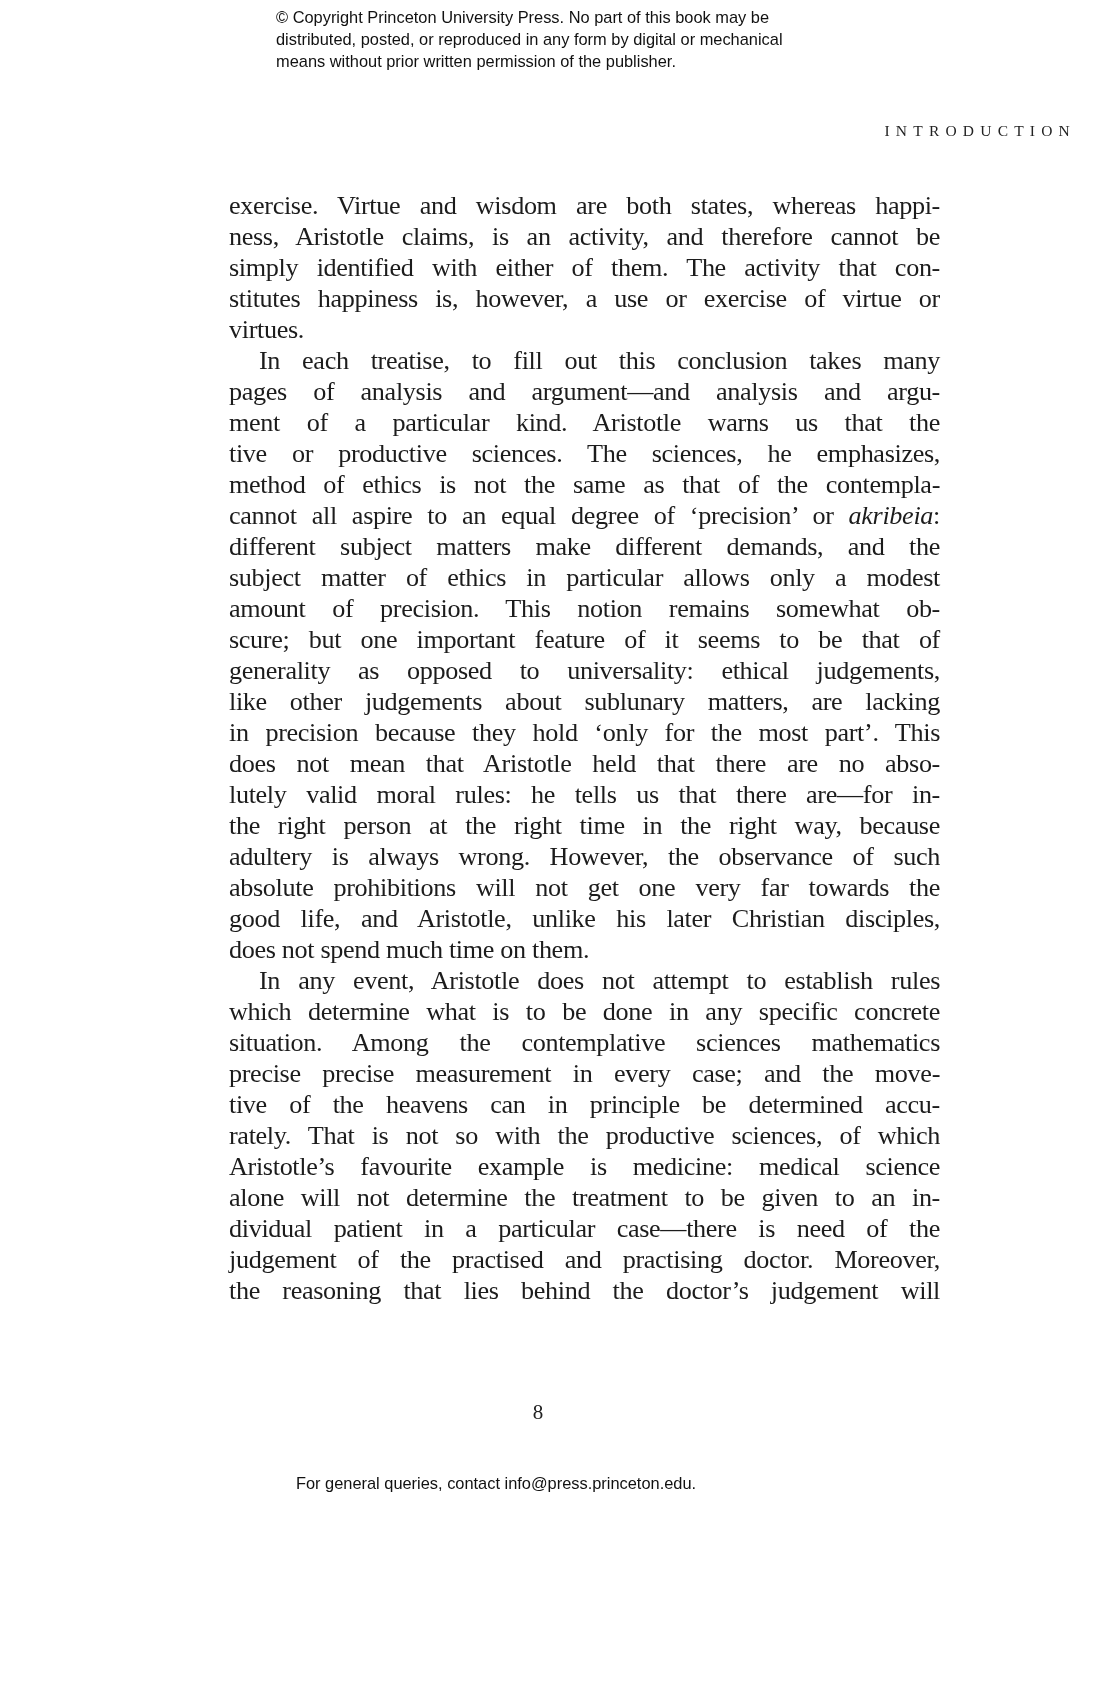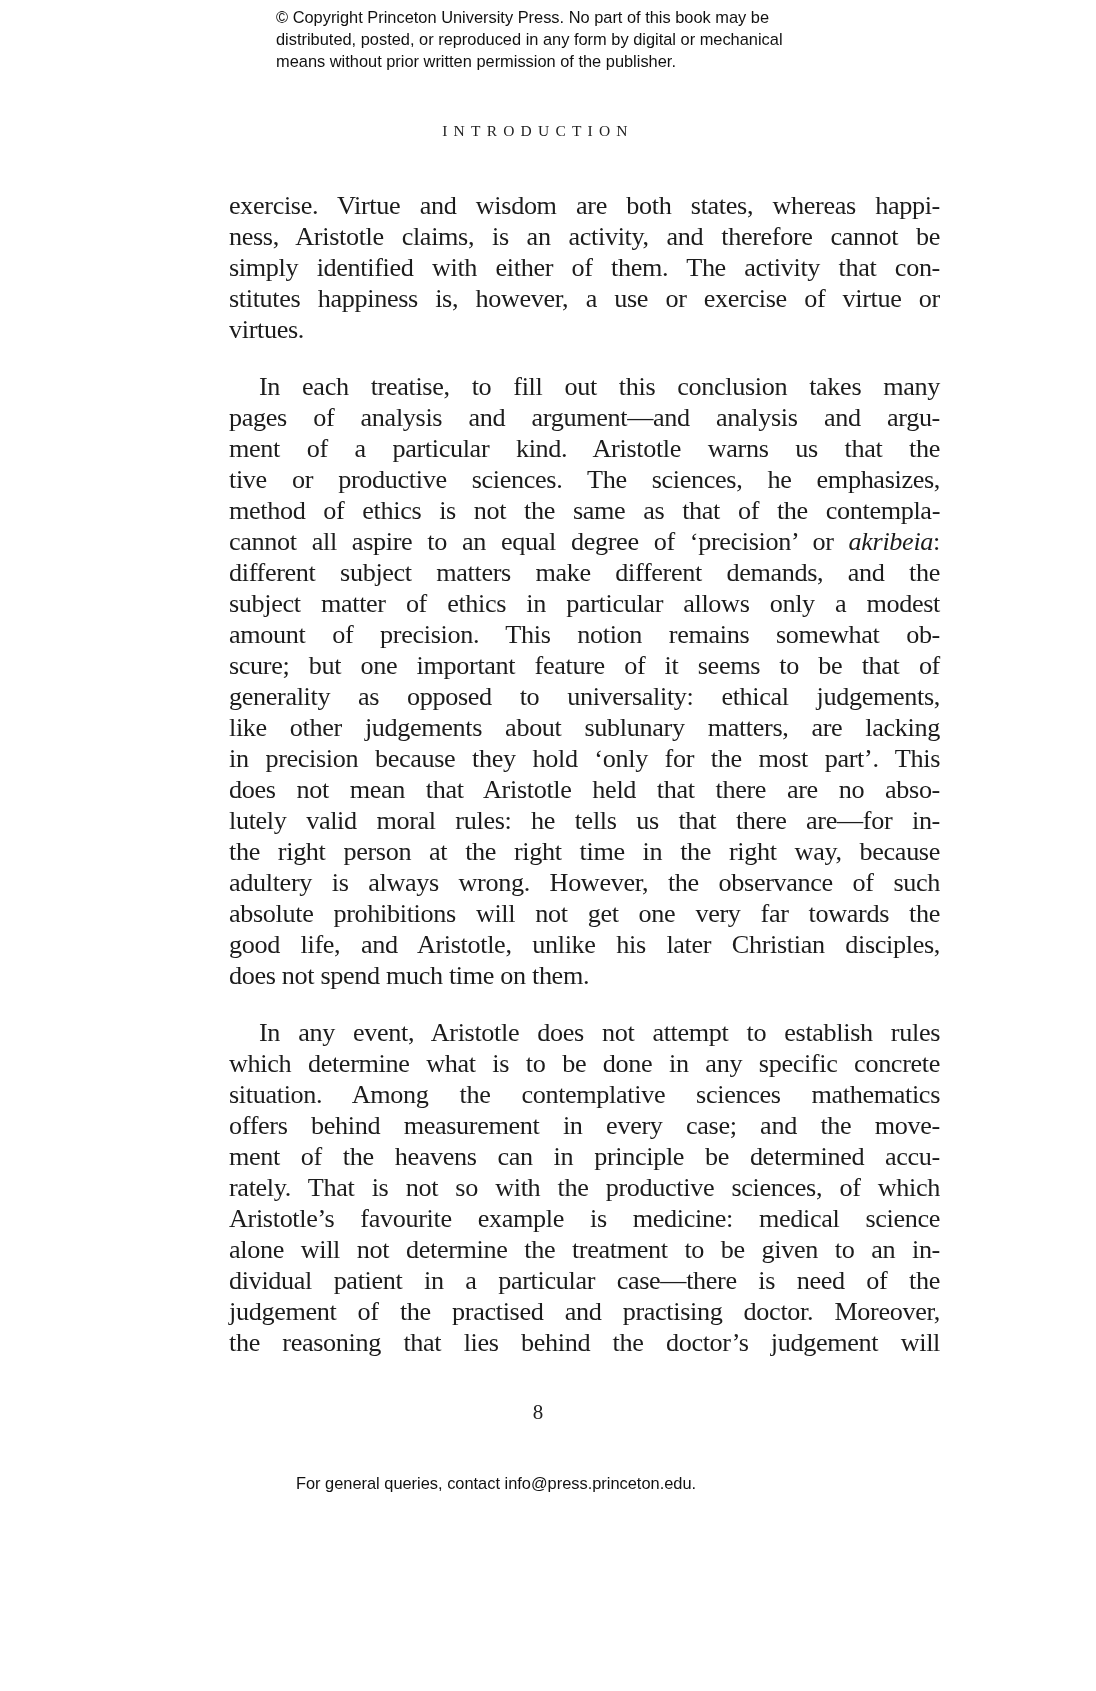--- a/index.html
+++ b/index.html
@@ -23,21 +23,21 @@
     font-size: 16.4px;
     line-height: 22px;
     color: #111;
   }
   .copyright div { white-space: nowrap; }
   .running-head {
     position: absolute;
     left: 0;
     width: 1076px;
     top: 122px;
-    text-align: center;
+    text-align: right;
     font-family: "Liberation Serif", serif;
     font-size: 15.5px;
     letter-spacing: 6.2px;
     color: #222;
   }
   .body-text {
     position: absolute;
     left: 229px;
     top: 190px;
     width: 711px;
@@ -53,21 +53,20 @@
     text-align: justify;
     text-align-last: justify;
     letter-spacing: -0.35px;
   }
   .line.last {
     text-align-last: left;
     font-family: Liberation Serif, serif;
   }
   .line.indent {
     padding-left: 30px;
-    margin-top: 26px;
   }
   .page-number {
     position: absolute;
     left: 0;
     width: 1076px;
     top: 1400px;
     text-align: center;
     font-family: "Liberation Serif", serif;
     font-size: 21px;
     color: #222;
@@ -124,22 +123,22 @@
       <span class="line">the right person at the right time in the right way, because</span>
       <span class="line">adultery is always wrong. However, the observance of such</span>
       <span class="line">absolute prohibitions will not get one very far towards the</span>
       <span class="line">good life, and Aristotle, unlike his later Christian disciples,</span>
       <span class="line last">does not spend much time on them.</span>
     </div>
     <div>
       <span class="line indent">In any event, Aristotle does not attempt to establish rules</span>
       <span class="line">which determine what is to be done in any specific concrete</span>
       <span class="line">situation. Among the contemplative sciences mathematics</span>
-      <span class="line">offers behind measurement in every case; and the move-</span>
-      <span class="line">ment of the heavens can in principle be determined accu-</span>
+      <span class="line">precise precise measurement in every case; and the move-</span>
+      <span class="line">tive of the heavens can in principle be determined accu-</span>
       <span class="line">rately. That is not so with the productive sciences, of which</span>
       <span class="line">Aristotle’s favourite example is medicine: medical science</span>
       <span class="line">alone will not determine the treatment to be given to an in-</span>
       <span class="line">dividual patient in a particular case—there is need of the</span>
       <span class="line">judgement of the practised and practising doctor. Moreover,</span>
       <span class="line">the reasoning that lies behind the doctor’s judgement will</span>
     </div>
   </div>
 
 <div class="page-number">8</div>

